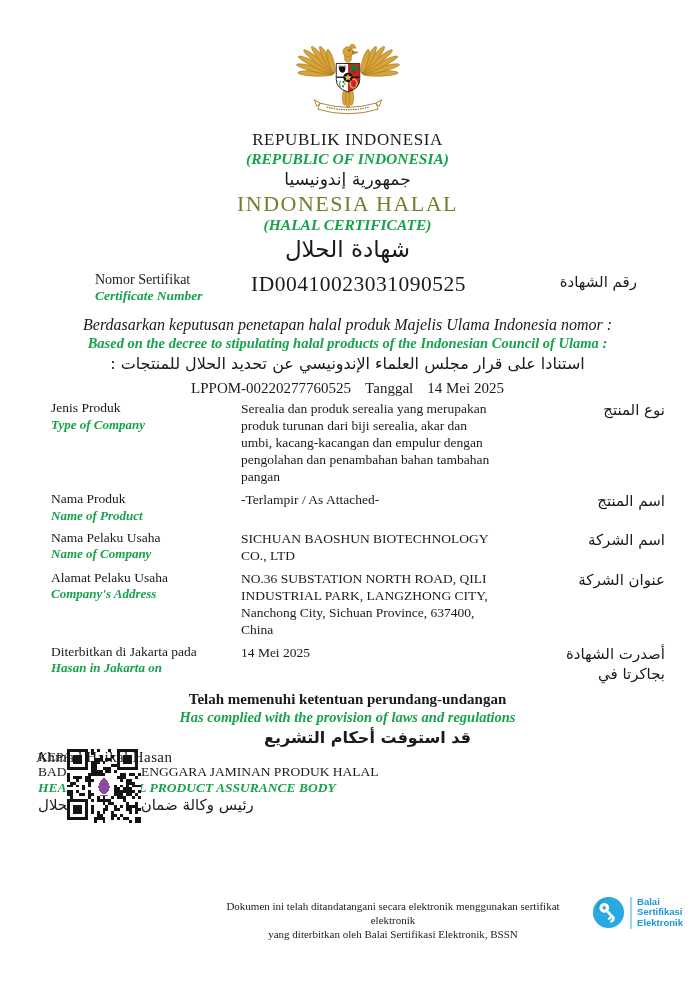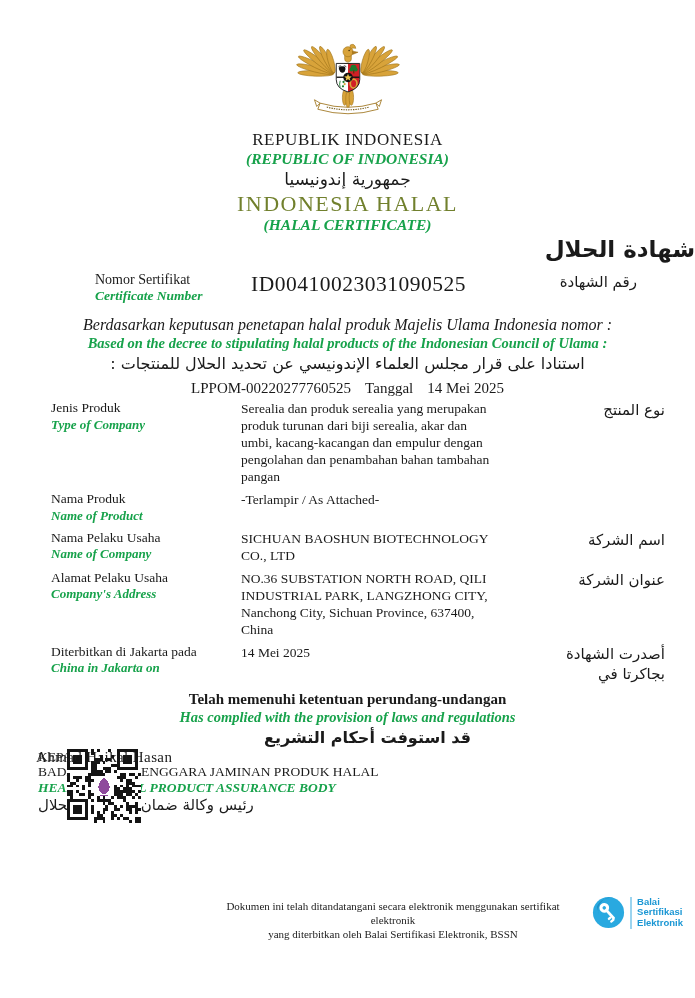--- a/index.html
+++ b/index.html
@@ -11,21 +11,21 @@
   .center{text-align:center;}
   .ar{font-family:"DejaVu Sans",sans-serif;direction:rtl;}
   .green{color:#17a24b;font-style:italic;font-weight:600;}
   
   .emblem-wrap{padding-top:26px;text-align:center;}
   .country-id{font-size:17px;line-height:20px;letter-spacing:.6px;margin-top:5px;}
   .country-en{font-size:15.5px;line-height:18px;}
   .country-ar{font-size:17px;line-height:23px;}
   .title-id{font-size:22px;line-height:25px;letter-spacing:1.5px;color:#71802d;}
   .title-en{font-size:15.5px;line-height:18px;}
-  .title-ar{font-size:23px;line-height:30px;font-weight:700;text-align:right;}
+  .title-ar{font-size:23px;line-height:30px;font-weight:400;}
   
   .certnum{display:grid;grid-template-columns:135px 1fr 150px;padding:0 58px 0 95px;margin-top:7px;align-items:start;}
   .lbl-id{font-size:14px;line-height:17px;}
   .lbl-en{font-size:13.5px;line-height:16px;}
   .certnum-value{font-size:21.5px;letter-spacing:.5px;text-align:center;padding-top:1px;}
   .certnum-ar{font-size:15px;text-align:right;padding-top:2px;}
   
   .decree{margin-top:12px;}
   .decree-id{font-size:16px;line-height:18px;font-style:italic;}
   .decree-en{font-size:14.5px;line-height:18px;}
@@ -173,20 +173,21 @@
       <div class="fvalue">Serealia dan produk serealia yang merupakan produk turunan dari biji serealia, akar dan umbi, kacang-kacangan dan empulur dengan pengolahan dan penambahan bahan tambahan pangan</div>
       <div class="f-ar ar">نوع المنتج</div>
     </div>
 
     <div class="frow">
       <div>
         <div class="lbl-id">Nama Produk</div>
         <div class="lbl-en green">Name of Product</div>
       </div>
       <div class="fvalue">-Terlampir / As Attached-</div>
+      <div class="f-ar ar">اسم المنتج</div>
     </div>
 
     <div class="frow">
       <div>
         <div class="lbl-id">Nama Pelaku Usaha</div>
         <div class="lbl-en green">Name of Company</div>
       </div>
       <div class="fvalue">SICHUAN BAOSHUN BIOTECHNOLOGY CO., LTD</div>
       <div class="f-ar ar">اسم الشركة</div>
     </div>
@@ -196,21 +197,21 @@
         <div class="lbl-id">Alamat Pelaku Usaha</div>
         <div class="lbl-en green">Company's Address</div>
       </div>
       <div class="fvalue">NO.36 SUBSTATION NORTH ROAD, QILI INDUSTRIAL PARK, LANGZHONG CITY, Nanchong City, Sichuan Province, 637400, China</div>
       <div class="f-ar ar">عنوان الشركة</div>
     </div>
 
     <div class="frow">
       <div>
         <div class="lbl-id">Diterbitkan di Jakarta pada</div>
-        <div class="lbl-en green">China in Jakarta on</div>
+        <div class="lbl-en green">Hasan in Jakarta on</div>
       </div>
       <div class="fvalue">14 Mei 2025</div>
       <div class="f-ar ar">أصدرت الشهادة بجاكرتا في</div>
     </div>
   </div>
 
   <div class="compliance center">
     <div class="comp-id">Telah memenuhi ketentuan perundang-undangan</div>
     <div class="comp-en green">Has complied with the provision of laws and regulations</div>
     <div class="comp-ar ar">قد استوفت أحكام التشريع</div>

